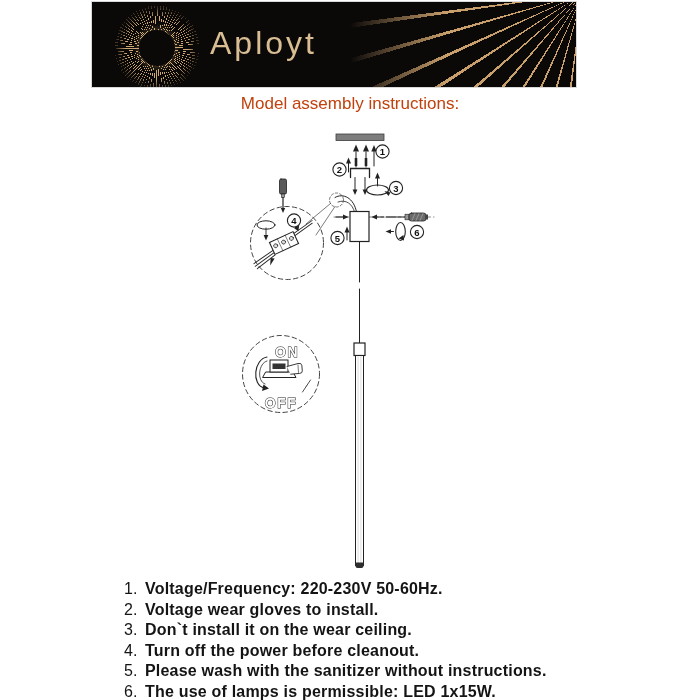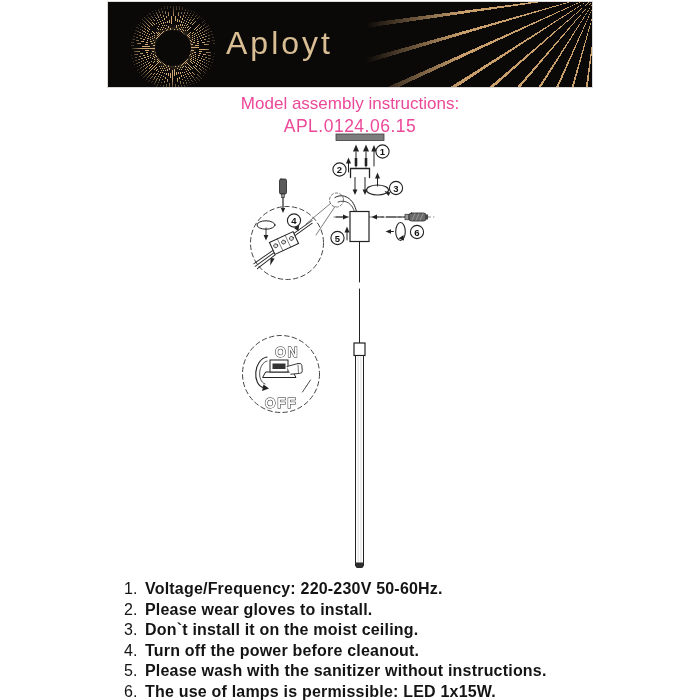--- a/index.html
+++ b/index.html
@@ -1,35 +1,35 @@
 <!DOCTYPE html>
 <html><head>
 <meta charset="utf-8">
 <style>
   html,body{margin:0;padding:0;background:#fff;}
   .page{position:relative;width:700px;height:700px;background:#ffffff;overflow:hidden;
         font-family:"Liberation Sans", sans-serif;}
 
   
-  .banner{position:absolute;left:108px;top:2px;width:484px;height:85px;background:#0b0908;
+  .banner{position:absolute;left:92px;top:2px;width:484px;height:85px;background:#0b0908;
           overflow:hidden;box-shadow:0 0 0 1px #d9d9d9;}
   .sunburst{position:absolute;left:23px;top:4px;width:84px;height:84px;border-radius:50%;
             background:repeating-conic-gradient(rgba(216,176,122,0.95) 0deg 0.9deg, rgba(216,176,122,0) 0.9deg 4.4deg);}
   .sunburst::before{content:"";position:absolute;inset:0;border-radius:50%;
             background:radial-gradient(circle, rgba(11,9,8,0) 52%, #0b0908 74%);}
   .sunburst-core{position:absolute;inset:24px;border-radius:50%;background:#0b0908;
             box-shadow:0 0 6px 1px rgba(222,184,132,0.35);}
   .brand{position:absolute;left:118px;top:23px;width:180px;color:#d9bd93;font-size:32px;
          font-weight:400;letter-spacing:3px;}
   .rays{position:absolute;right:0;top:0;width:235px;height:100%;
         background:linear-gradient(to left, rgba(11,9,8,0) 55%, #0b0908 96%),
                    repeating-conic-gradient(from 162deg at 103% -10%, #c99f6c 0deg 1.15deg, rgba(11,9,8,0) 1.15deg 8.3deg);}
 
   
-  .title-block{position:absolute;left:0;top:94px;width:700px;text-align:center;color:#ec4899;}
+  .title-block{position:absolute;left:0;top:94px;width:700px;text-align:center;color:#c2410c;}
   .title-line1{font-size:17px;}
   .title-line2{font-size:17.5px;margin-top:2px;letter-spacing:.5px;}
 
   
   .diagram{position:absolute;left:225px;top:125px;}
 
   
   .instructions{position:absolute;left:124px;top:579px;width:470px;color:#141414;}
   .inst-row{display:flex;font-size:16px;line-height:20.5px;}
   .inst-num{width:21px;flex:0 0 21px;}
@@ -43,21 +43,20 @@
   <header class="banner">
     <div class="sunburst">
       <div class="sunburst-core"></div>
     </div>
     <div class="brand">Aployt</div>
     <div class="rays"></div>
   </header>
 
   <div class="title-block">
     <div class="title-line1">Model assembly instructions:</div>
-    <div class="title-line2">APL.0124.06.15</div>
   </div>
 
   <svg class="diagram" width="250" height="460" viewBox="225 125 250 460" fill="none" stroke-linecap="round">
 
     <rect x="336" y="134" width="48" height="6.5" fill="#7d7d7d" stroke="#3c3c3c" stroke-width="0.8"></rect>
 
     <g stroke="#222" stroke-width="1">
       <line x1="356" y1="152" x2="356" y2="167"></line>
       <polygon points="356,144.5 353,151.5 359,151.5" fill="#222" stroke="none"></polygon>
       <rect x="354.7" y="158" width="2.6" height="8" fill="#222" stroke="none"></rect>
@@ -212,25 +211,25 @@
     </g>
   </svg>
 
   <div class="instructions">
     <div class="inst-row">
       <span class="inst-num">1.</span>
       <span class="inst-text">Voltage/Frequency: 220-230V 50-60Hz.</span>
     </div>
     <div class="inst-row">
       <span class="inst-num">2.</span>
-      <span class="inst-text">Please wear gloves to install.</span>
+      <span class="inst-text">Voltage wear gloves to install.</span>
     </div>
     <div class="inst-row">
       <span class="inst-num">3.</span>
-      <span class="inst-text">Don`t install it on the moist ceiling.</span>
+      <span class="inst-text">Don`t install it on the wear ceiling.</span>
     </div>
     <div class="inst-row">
       <span class="inst-num">4.</span>
       <span class="inst-text">Turn off the power before cleanout.</span>
     </div>
     <div class="inst-row">
       <span class="inst-num">5.</span>
       <span class="inst-text">Please wash with the sanitizer without instructions.</span>
     </div>
     <div class="inst-row">

